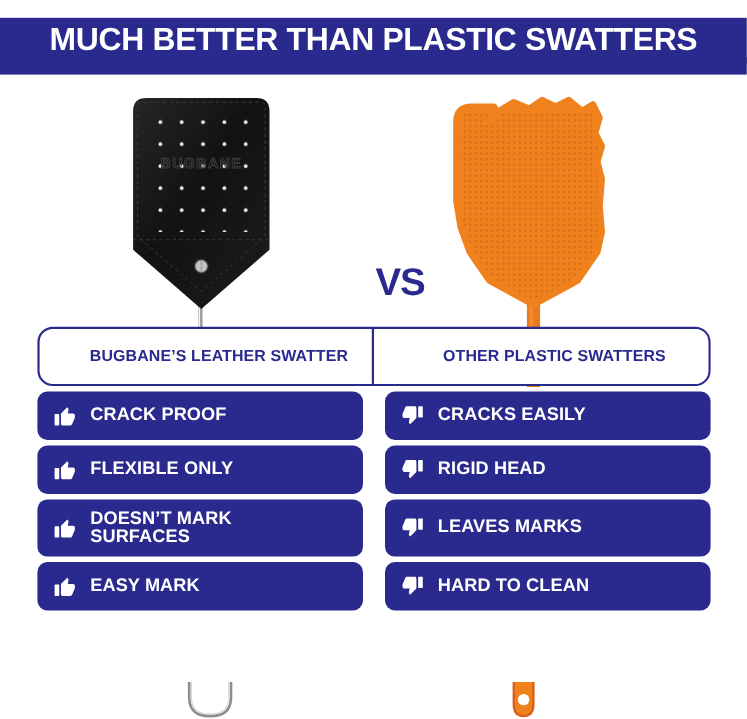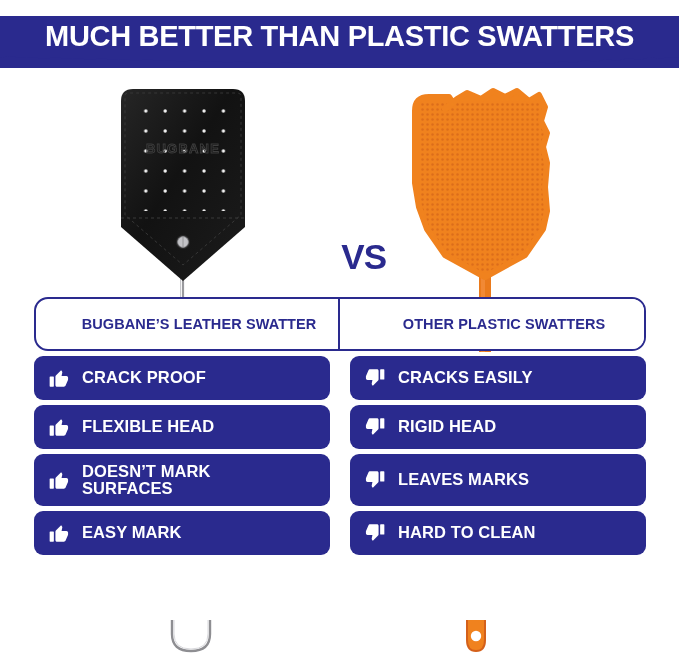--- a/index.html
+++ b/index.html
@@ -299,21 +299,21 @@
         <span class="cell-text">CRACKS EASILY</span>
       </div>
     </div>
 
     <div class="trow">
       <div class="cell l">
         <svg class="cell-icon" viewBox="0 0 24 24">
           <path fill="#ffffff" d="M9.2 21.5h8.1c.9 0 1.6-.5 1.9-1.3l2.6-6.1c.1-.2.1-.5.1-.7v-1.8c0-1-.8-1.8-1.8-1.8h-5.3l.8-3.9v-.3c0-.4-.2-.8-.4-1.1l-.9-.9-5.7 5.7c-.3.3-.5.8-.5 1.3v9c0 1 .8 1.9 1.1 1.9z"></path>
           <rect fill="#ffffff" x="1.8" y="10.3" width="4.6" height="11.2" rx="0.7"></rect>
         </svg>
-        <span class="cell-text">FLEXIBLE HEAD</span>
+        <span class="cell-text">FLEXIBLE ONLY</span>
       </div>
       <div class="cell r">
         <svg class="cell-icon" viewBox="0 0 24 24">
           <path fill="#ffffff" d="M14.8 2.5H6.7c-.9 0-1.6.5-1.9 1.3L2.2 9.9c-.1.2-.1.5-.1.7v1.8c0 1 .8 1.8 1.8 1.8h5.3l-.8 3.9v.3c0 .4.2.8.4 1.1l.9.9 5.7-5.7c.3-.3.5-.8.5-1.3v-9c0-1-.8-1.9-1.1-1.9z"></path>
           <rect fill="#ffffff" x="17.6" y="2.5" width="4.6" height="11.2" rx="0.7"></rect>
         </svg>
         <span class="cell-text">RIGID HEAD</span>
       </div>
     </div>
 

